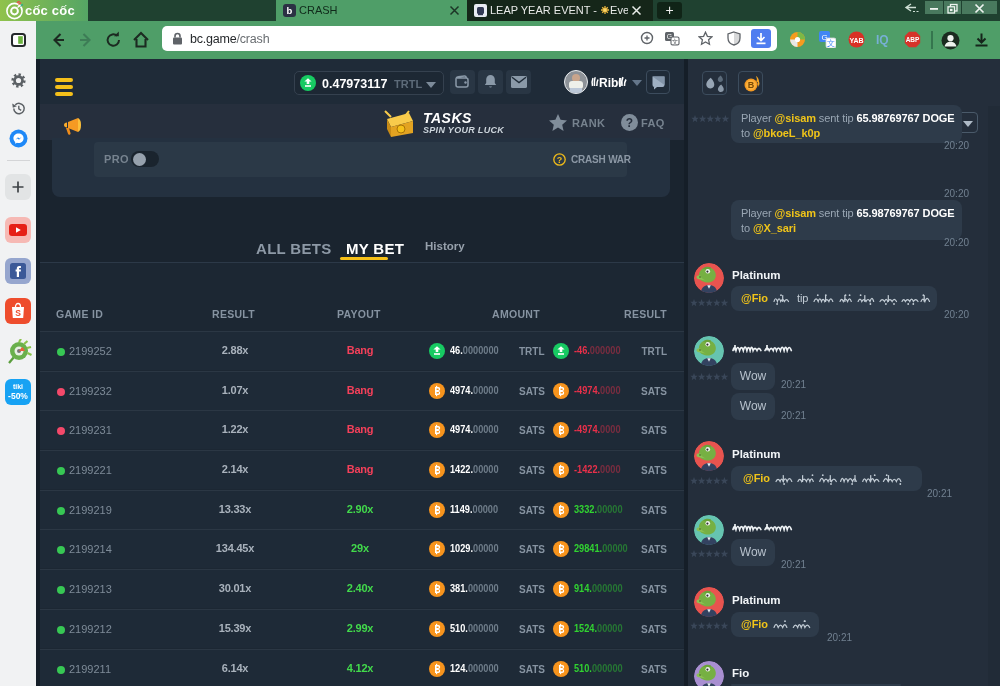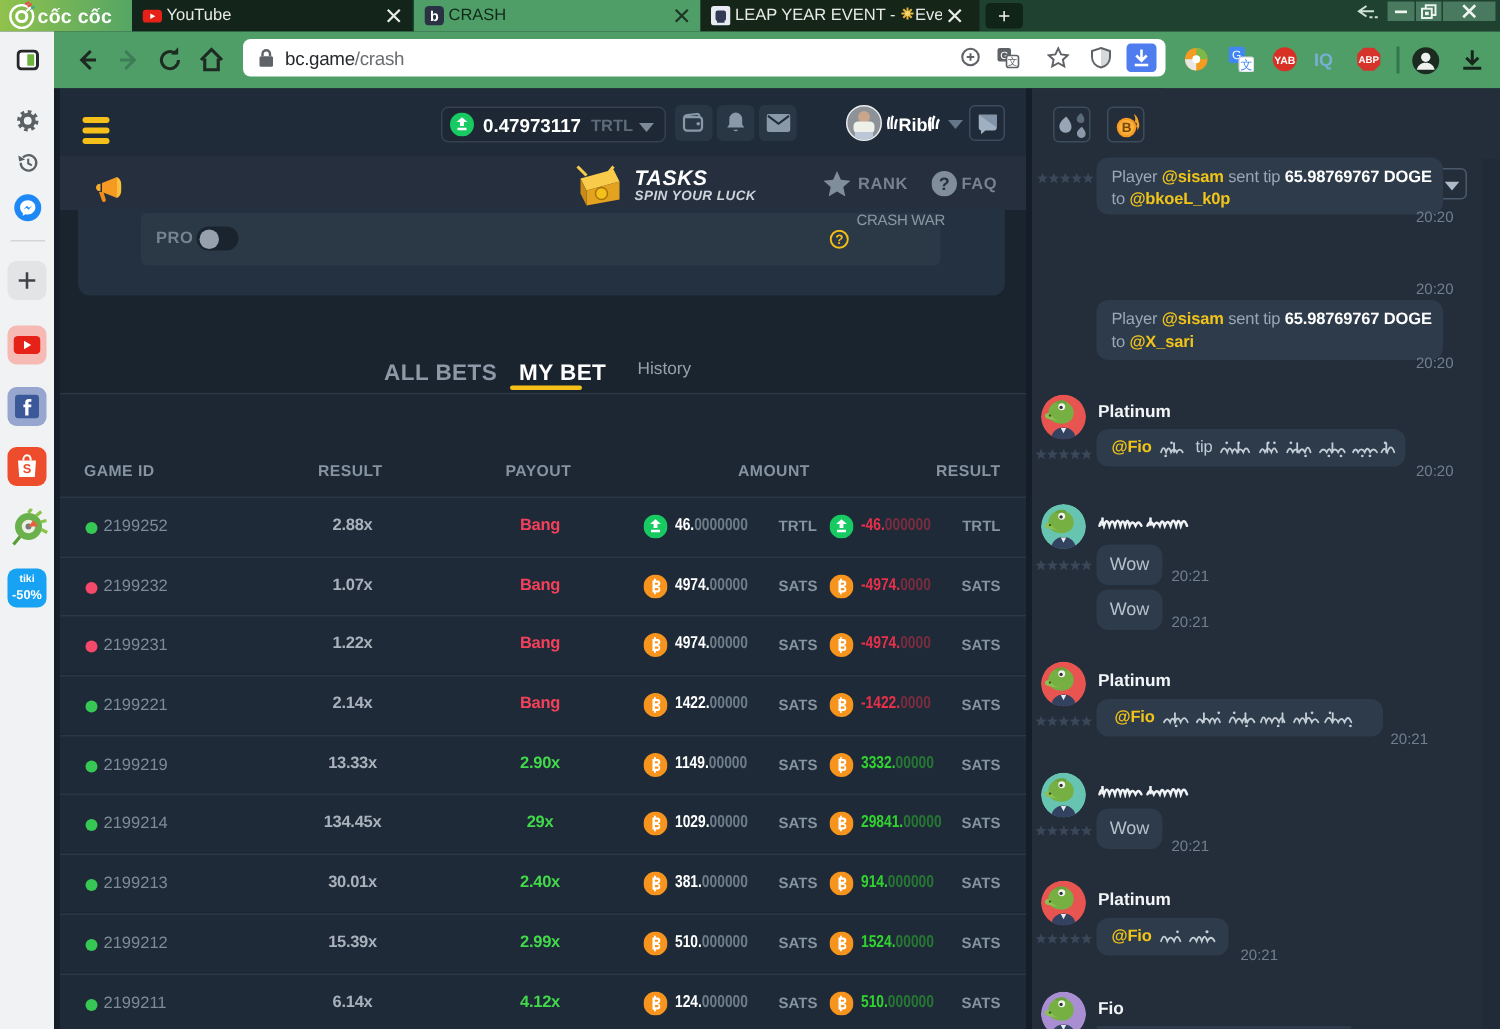--- a/index.html
+++ b/index.html
@@ -90,30 +90,20 @@
 <div id="logoarea">
   <svg class="abs" style="left:5px;top:1px;" width="19" height="19" viewBox="0 0 19 19">
     <circle cx="9.5" cy="10" r="7.6" fill="none" stroke="#fff" stroke-width="1.6"></circle>
     <circle cx="9.5" cy="10" r="3.4" fill="none" stroke="#fff" stroke-width="2"></circle>
     <path d="M12 2 L14.5 0 M13.5 3.5 L16 1.5" stroke="#e8524a" stroke-width="1.6"></path>
     <path d="M15 5 L18 3.5" stroke="#3aa98a" stroke-width="1.6"></path>
     <path d="M12.5 6.5 L15.5 4" stroke="#fff" stroke-width="1.4"></path>
   </svg>
   <div class="cocname">cốc cốc</div>
 </div>
-<div class="tab" id="tab1">
-  <svg class="fav" width="13" height="13" viewBox="0 0 13 13">
-        <rect x="0" y="2.5" width="13" height="8.5" rx="2.4" fill="#e62117"></rect>
-        <path d="M5.2 5 L8.6 6.8 L5.2 8.6 Z" fill="#fff"></path>
-      </svg>
-  <div class="ttl">YouTube</div>
-  <svg class="abs" style="left:169px;top:5px;" width="11" height="11" viewBox="0 0 11 11">
-        <path d="M1.5 1.5 L9.5 9.5 M9.5 1.5 L1.5 9.5" stroke="#e9ece9" stroke-width="1.5"></path>
-      </svg>
-</div>
 <div class="tab" id="tab2">
   <svg class="fav" width="13" height="13" viewBox="0 0 13 13">
         <rect width="13" height="13" rx="3" fill="#2b3144"></rect>
         <text x="6.5" y="10" font-size="9.5" font-weight="bold" fill="#fff" text-anchor="middle">b</text>
       </svg>
   <div class="ttl" style="font-weight:normal;">CRASH</div>
   <svg class="abs" style="left:173px;top:5px;" width="11" height="11" viewBox="0 0 11 11">
         <path d="M1.5 1.5 L9.5 9.5 M9.5 1.5 L1.5 9.5" stroke="#1c3526" stroke-width="1.5"></path>
       </svg>
 </div>
@@ -358,25 +348,25 @@
 <div id="gpanel"></div>
 <div id="probar">
   <div class="abs" style="left:10px;top:11px;font-size:11px;font-weight:bold;color:#77838f;letter-spacing:.4px;">PRO</div>
   <div class="abs" style="left:37px;top:9px;width:28px;height:16px;background:#1a242e;border-radius:9px;">
     <div class="abs" style="left:2px;top:1.5px;width:13px;height:13px;border-radius:50%;background:#96a1ad;"></div>
   </div>
   <svg class="abs" style="left:459px;top:11px;" width="13" height="13" viewBox="0 0 13 13">
           <circle cx="6.5" cy="6.5" r="5.7" fill="none" stroke="#f1bc19" stroke-width="1.3"></circle>
           <text x="6.5" y="9.8" font-size="9" font-weight="bold" fill="#f1bc19" text-anchor="middle">?</text>
         </svg>
-  <div class="abs" style="left:477px;top:0;font-size:10px;font-weight:normal;color:#8b97a4;letter-spacing:-.2px;white-space:nowrap;">CRASH WAR</div>
+  <div class="abs" style="left:477px;top:12px;font-size:10px;font-weight:bold;color:#8b97a4;letter-spacing:-.2px;white-space:nowrap;">CRASH WAR</div>
 </div>
 <div class="gtab" style="left:220px;">ALL BETS</div>
 <div class="gtab" style="left:310px;color:#fff;">MY BET</div>
-<div class="gtab" style="left:389px;font-weight:normal;font-size:11.5px;letter-spacing:0;color:#97a1ac;">History</div>
+<div class="gtab" style="left:389px;font-weight:bold;font-size:11.5px;letter-spacing:0;color:#97a1ac;">History</div>
 <div id="myline"></div>
 <div id="tabline"></div>
 <div id="tbl">
 <div class="th" style="left:16px;">GAME ID</div>
 <div class="th" style="left:172px;">RESULT</div>
 <div class="th" style="left:297px;">PAYOUT</div>
 <div class="th" style="left:452px;">AMOUNT</div>
 <div class="th" style="left:584px;">RESULT</div>
 <div class="trow" style="top:68px;">
 <div class="dot" style="background:#37c754;"></div>

